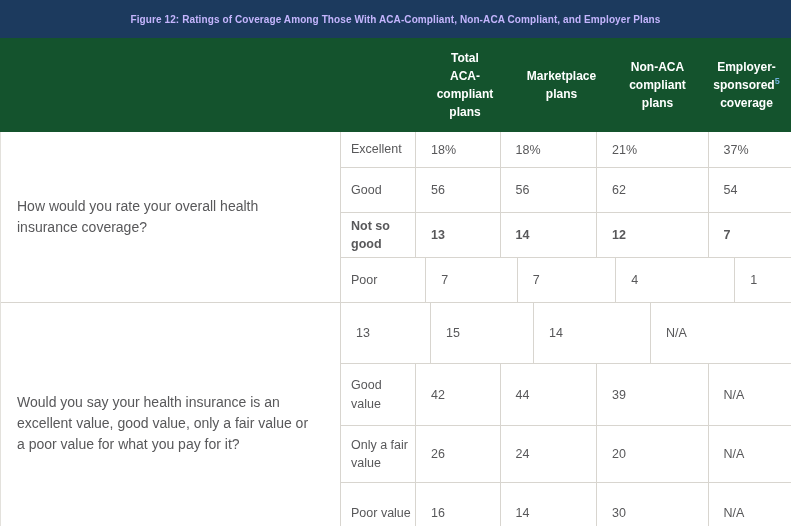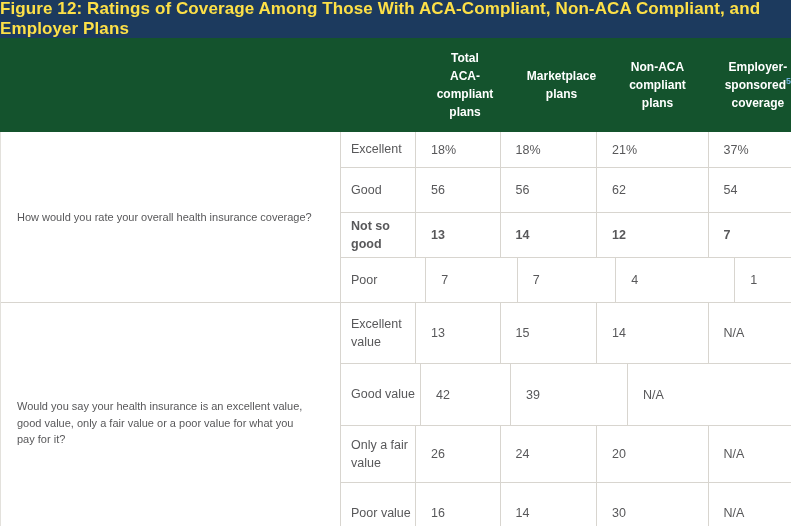--- a/index.html
+++ b/index.html
@@ -8,62 +8,62 @@
     position:relative;
     width:791px; height:526px;
     overflow:hidden;
     background:#ffffff;
     font-family:"Liberation Sans","DejaVu Sans",sans-serif;
     color:#58585a;
   }
   .title-bar {
     height:38px;
     background:#1c3a5e;
-    color:#fde047;
+    color:#c4b5fd;
     display:flex; align-items:center; justify-content:center;
-    font-size:17px; font-weight:bold;
+    font-size:10px; font-weight:bold;
     letter-spacing:.1px;
   }
   .header-row {
     height:94px;
     background:#14532d;
     display:flex;
     color:#ffffff;
   }
   .hc-spacer-q { width:340px; }
   .hc-spacer-r { width:80px; }
   .hc {
     display:flex; align-items:center; justify-content:center;
     text-align:center;
     font-size:12px; font-weight:bold;
     line-height:1.5;
     white-space:pre-line;
   }
   .hc.c0 { width:90px; }
   .hc.c1 { width:103px; }
   .hc.c2 { width:89px; }
-  .hc.c3 { width:89px;justify-content:flex-end; }
+  .hc.c3 { width:89px; }
   sup.fnote {
     color:#6fb0dc;
     font-size:9px;
     font-weight:bold;
     line-height:0;
     vertical-align:super;
   }
   .table-body { border-left:1px solid #e3e1dc; }
   .section {
     display:flex;
     border-bottom:1px solid #d8d5cf;
   }
   .section:last-child { border-bottom:none; }
   .q-cell {
     width:339px;
     padding:10px 28px 10px 16px;
     display:flex; align-items:center;
-    font-size:11px;
+    font-size:14px;
     line-height:1.5;
   }
   .rows { width:451px; display:flex; flex-direction:column; }
   .row { display:flex; }
   .row + .row { border-top:1px solid #d8d5cf; }
   .section-0 .row:nth-child(1) { height:35px; }
   .section-0 .row:nth-child(2) { height:45px; }
   .section-0 .row:nth-child(3) { height:45px;font-weight:bold; }
   .section-0 .row:nth-child(4) { height:45px;gap:34px; }
   .section-1 .row:nth-child(1) { height:60px; }
@@ -143,29 +143,29 @@
             <div class="val-cell c1">7</div>
             <div class="val-cell c2">4</div>
             <div class="val-cell c3">1</div>
           </div>
         </div>
       </div>
       <div class="section section-1">
         <div class="q-cell">Would you say your health insurance is an excellent value, good value, only a fair value or a poor value for what you pay for it?</div>
         <div class="rows">
           <div class="row">
-            <div class="rating-cell">Excellent value</div>
             <div class="val-cell c0">13</div>
             <div class="val-cell c1">15</div>
             <div class="val-cell c2">14</div>
             <div class="val-cell c3">N/A</div>
           </div>
           <div class="row">
             <div class="rating-cell">Good value</div>
             <div class="val-cell c0">42</div>
+            <div class="val-cell c1">44</div>
             <div class="val-cell c2">39</div>
             <div class="val-cell c3">N/A</div>
           </div>
           <div class="row">
             <div class="rating-cell">Only a fair value</div>
             <div class="val-cell c0">26</div>
             <div class="val-cell c1">24</div>
             <div class="val-cell c2">20</div>
             <div class="val-cell c3">N/A</div>
           </div>

